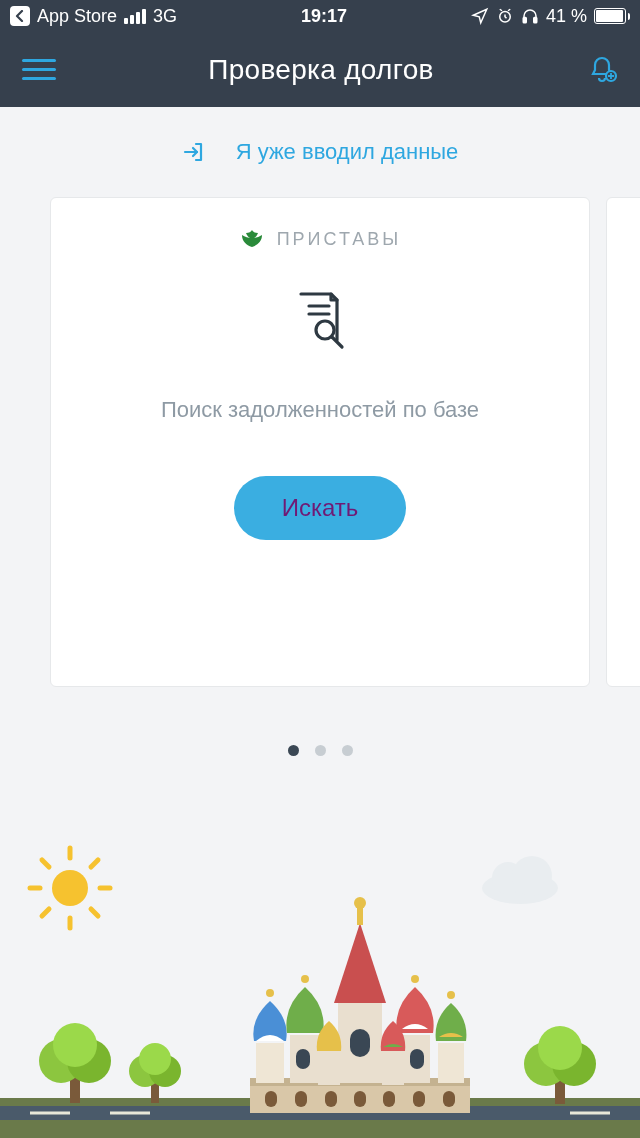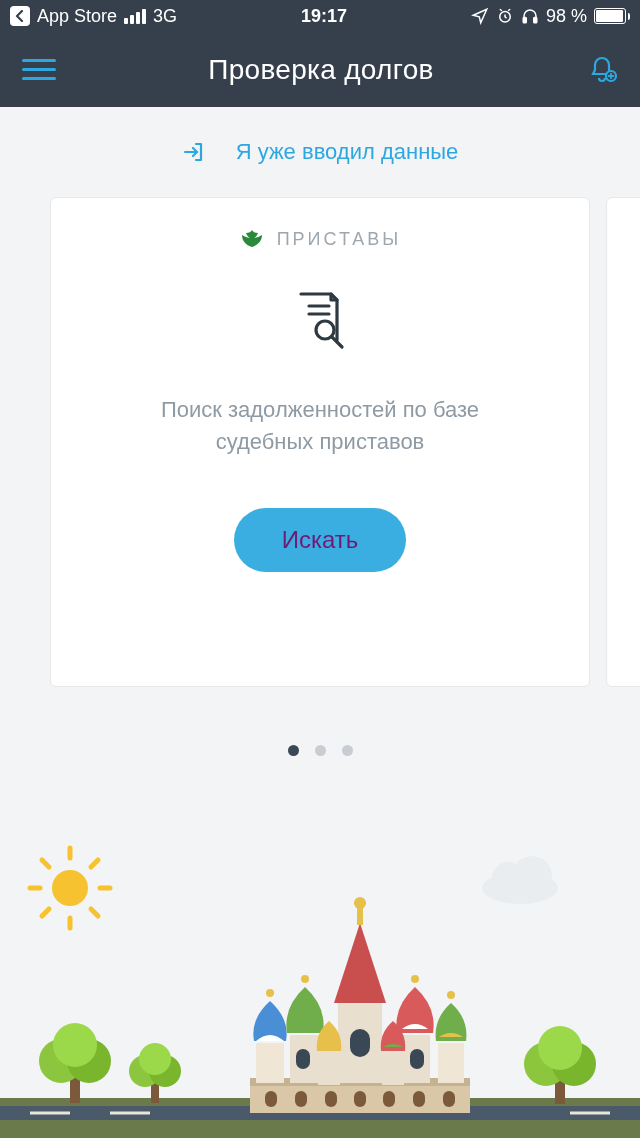--- a/index.html
+++ b/index.html
@@ -110,21 +110,21 @@
       </svg>
     <svg width="18" height="18" viewBox="0 0 24 24" fill="none" stroke="#fff" stroke-width="2">
         <circle cx="12" cy="13" r="7"></circle>
         <path d="M12 10v3l2 2M5 3l3 2M19 3l-3 2"></path>
       </svg>
     <svg width="18" height="18" viewBox="0 0 24 24" fill="none" stroke="#fff" stroke-width="2">
         <path d="M4 14v-2a8 8 0 0116 0v2"></path>
         <rect x="3" y="14" width="4" height="7" rx="1" fill="#fff"></rect>
         <rect x="17" y="14" width="4" height="7" rx="1" fill="#fff"></rect>
       </svg>
-    <span>98 %</span>
+    <span>41 %</span>
     <span class="battery">
         <span class="battery-body">
           <span class="battery-fill"></span>
         </span>
         <span class="battery-tip"></span>
       </span>
   </div>
 </div>
 
 <div class="nav-bar">
@@ -167,21 +167,20 @@
       <svg width="58" height="60" viewBox="0 0 58 60" fill="none" stroke="#2e3942" stroke-width="3.2" stroke-linejoin="round" stroke-linecap="round">
         <path d="M10 4h30l6 6v40"></path>
         <path d="M40 4v6h6"></path>
         <path d="M18 16h20M18 24h20"></path>
         <circle cx="34" cy="40" r="9" fill="#fff"></circle>
         <path d="M41 47l10 10"></path>
       </svg>
     </div>
     <div class="card-text">
       <div>Поиск задолженностей по базе</div>
-      <div>судебных приставов</div>
     </div>
     <button class="search-btn">Искать</button>
   </div>
 </div>
 
 <div class="dots">
   <span class="dot active"></span>
   <span class="dot"></span>
   <span class="dot"></span>
 </div>

